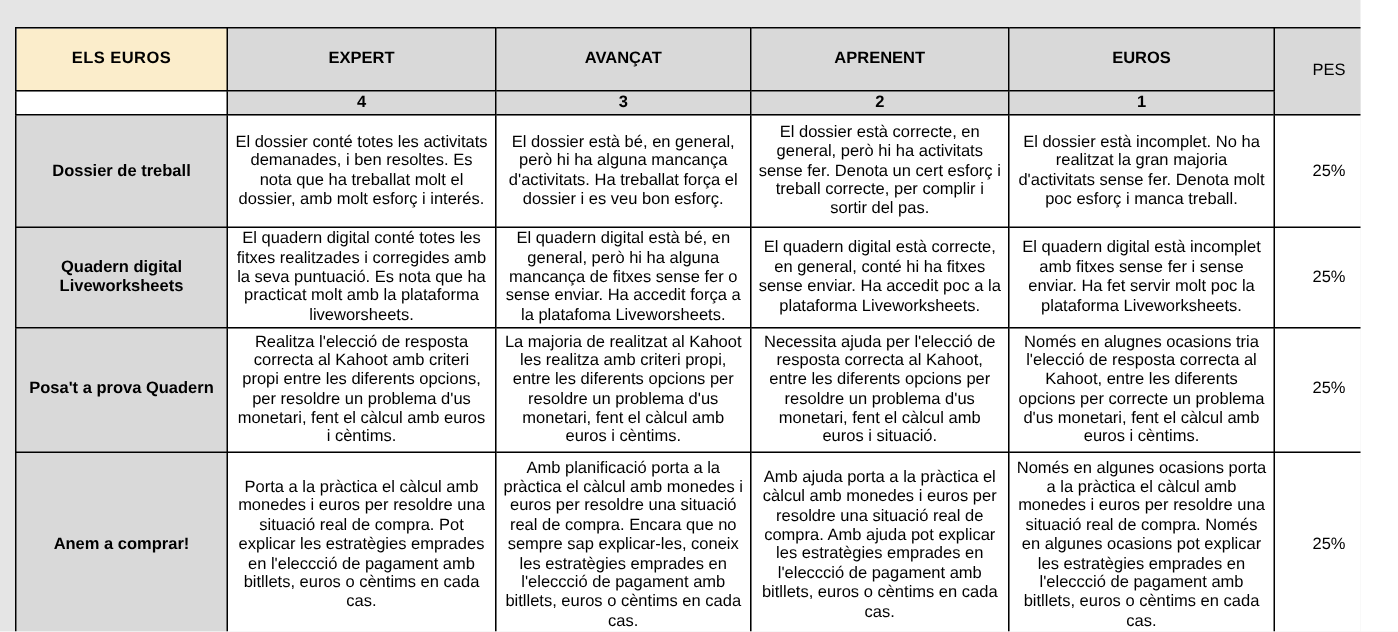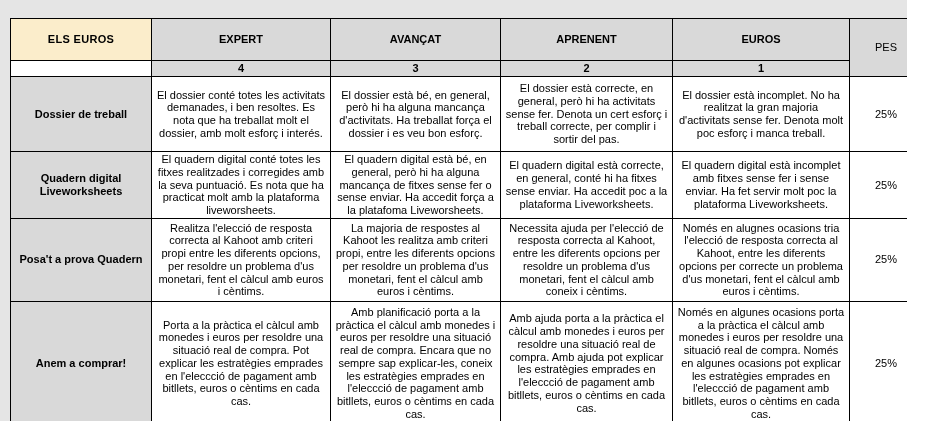--- a/index.html
+++ b/index.html
@@ -123,22 +123,22 @@
         <td class="desc-cell">El quadern digital  conté totes les fitxes realitzades i corregides amb la seva puntuació. Es nota que ha practicat molt amb la plataforma liveworsheets.</td>
         <td class="desc-cell">El quadern digital està bé, en general, però hi ha alguna mancança de fitxes sense fer o sense enviar. Ha accedit força a la platafoma Liveworsheets.</td>
         <td class="desc-cell">El quadern digital està correcte, en general, conté hi ha fitxes sense  enviar. Ha accedit poc a la plataforma Liveworksheets.</td>
         <td class="desc-cell">El quadern digital està incomplet amb fitxes sense fer i sense enviar.  Ha fet servir molt poc la plataforma Liveworksheets.</td>
         <td class="pes-cell">25%</td>
       </tr>
 
       <tr class="row-3">
         <td class="row-label">Posa't a prova Quadern</td>
         <td class="desc-cell">Realitza l'elecció  de resposta correcta al  Kahoot amb criteri propi entre les diferents opcions, per resoldre un problema d'us monetari, fent el càlcul amb euros i cèntims.</td>
-        <td class="desc-cell">La majoria de respostes al Kahoot  les realitza amb criteri propi, entre les diferents opcions per resoldre un problema d'us monetari, fent el càlcul amb euros i cèntims.</td>
-        <td class="desc-cell">Necessita ajuda per l'elecció  de resposta correcta al  Kahoot, entre les diferents opcions per resoldre un problema d'us monetari, fent el càlcul amb coneix i cèntims.</td>
+        <td class="desc-cell">La majoria de realitzat al Kahoot  les realitza amb criteri propi, entre les diferents opcions per resoldre un problema d'us monetari, fent el càlcul amb euros i cèntims.</td>
+        <td class="desc-cell">Necessita ajuda per l'elecció  de resposta correcta al  Kahoot, entre les diferents opcions per resoldre un problema d'us monetari, fent el càlcul amb euros i situació.</td>
         <td class="desc-cell">Només en alugnes ocasions tria l'elecció  de resposta correcta al Kahoot, entre les diferents opcions per correcte un problema d'us monetari, fent el càlcul amb euros i cèntims.</td>
         <td class="pes-cell">25%</td>
       </tr>
 
       <tr class="row-4">
         <td class="row-label">Anem a comprar!</td>
         <td class="desc-cell">Porta a la pràctica el càlcul amb monedes i euros per resoldre una situació real de compra. Pot explicar les estratègies emprades en l'eleccció de pagament amb bitllets, euros o cèntims en cada cas.</td>
         <td class="desc-cell">Amb planificació porta a la pràctica el càlcul amb monedes i euros per resoldre una situació real de compra. Encara que no sempre sap explicar-les, coneix les estratègies emprades en l'eleccció de pagament amb bitllets, euros o cèntims en cada cas.</td>
         <td class="desc-cell">Amb ajuda porta a la pràctica el càlcul amb monedes i euros per resoldre una situació real de compra.  Amb ajuda pot explicar les estratègies emprades en l'eleccció de pagament amb bitllets, euros o cèntims en cada cas.</td>
         <td class="desc-cell">Només en algunes ocasions porta a la pràctica el càlcul amb monedes i euros per resoldre una situació real de compra.  Només en algunes ocasions pot explicar les estratègies emprades en l'eleccció de pagament amb bitllets, euros o cèntims en cada cas.</td>

